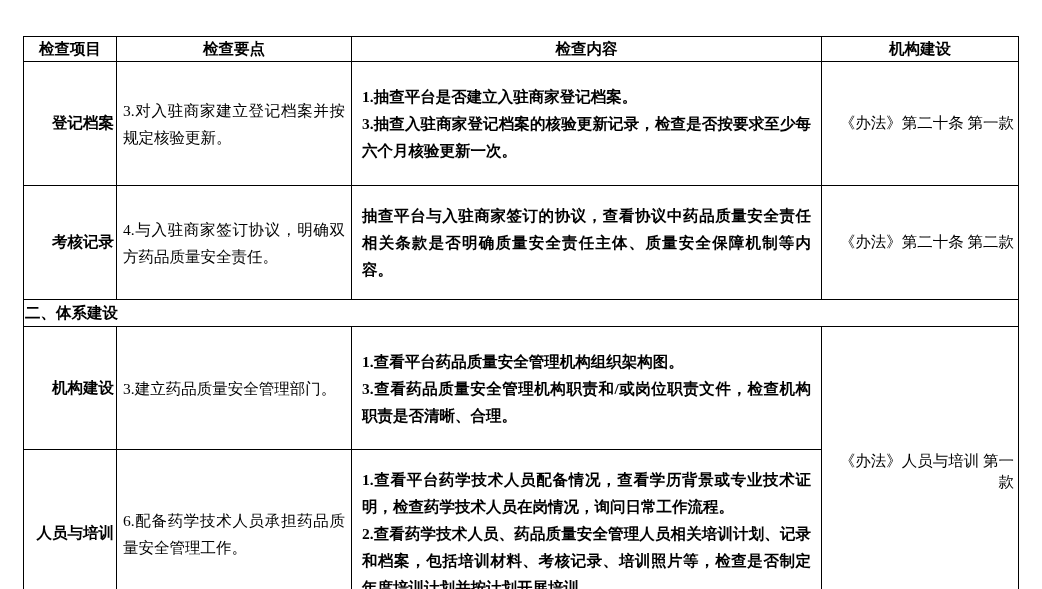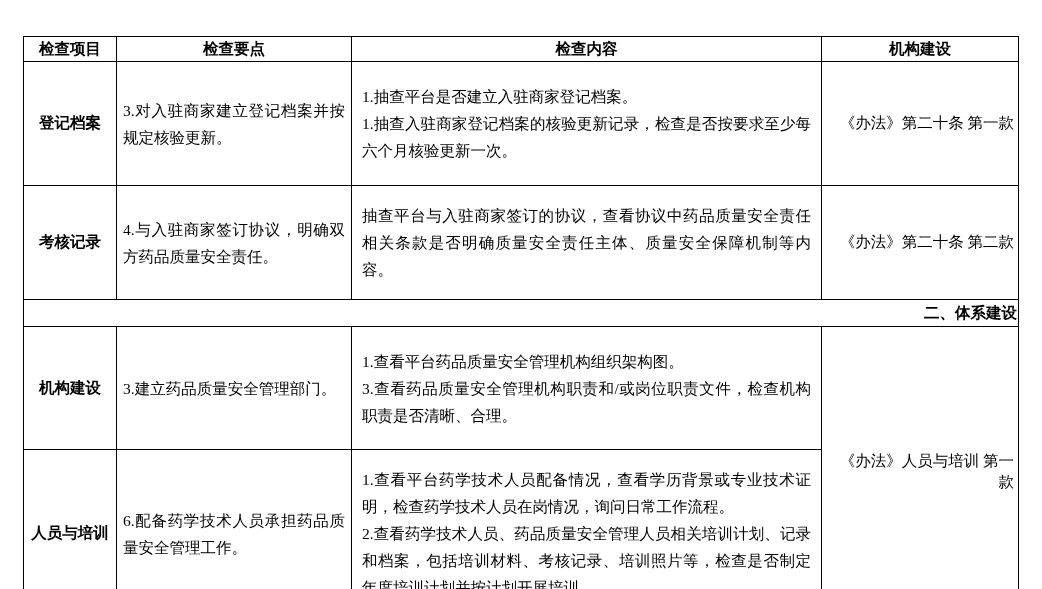--- a/index.html
+++ b/index.html
@@ -38,43 +38,44 @@
   tr.sec  { height: 27px; }
   tr.r3   { height: 123px; }
   tr.r4   { height: 145px; }
   th.hcell {
     font-weight: 700;
     text-align: center;
     font-family: "Liberation Sans", "DejaVu Sans", sans-serif;
     padding: 0 2px;
   }
   td.item {
-    text-align: center;
+    text-align: right;
     font-weight: 700;
     font-family: Liberation Serif, serif;
     padding: 0 2px;
   }
   td.point {
     padding: 0 6px;
     line-height: 27px;
     text-align: justify;
   }
   td.content {
     padding: 16px 10px;
     line-height: 27px;
+    font-weight: bold;
   }
   td.content .para {
     text-align: justify;
   }
   td.basis {
     text-align: right;
     padding: 0 4px;
   }
   td.section-cell {
-    text-align: right;
+    text-align: left;
     font-weight: 700;
     font-family: Liberation Sans, sans-serif;
   }
 </style>
 </head>
 <body>
 
 <div class="page">
   <table class="tbl">
     <colgroup>
@@ -90,21 +91,21 @@
       <th class="hcell">检查要点</th>
       <th class="hcell">检查内容</th>
       <th class="hcell">机构建设</th>
     </tr>
 
     <tr class="r1">
       <td class="item">登记档案</td>
       <td class="point">3.对入驻商家建立登记档案并按规定核验更新。</td>
       <td class="content">
         <div class="para">1.抽查平台是否建立入驻商家登记档案。</div>
-        <div class="para">1.抽查入驻商家登记档案的核验更新记录，检查是否按要求至少每六个月核验更新一次。</div>
+        <div class="para">3.抽查入驻商家登记档案的核验更新记录，检查是否按要求至少每六个月核验更新一次。</div>
       </td>
       <td class="basis">《办法》第二十条 第一款</td>
     </tr>
 
     <tr class="r2">
       <td class="item">考核记录</td>
       <td class="point">4.与入驻商家签订协议，明确双方药品质量安全责任。</td>
       <td class="content">
         <div class="para">抽查平台与入驻商家签订的协议，查看协议中药品质量安全责任相关条款是否明确质量安全责任主体、质量安全保障机制等内容。</div>
       </td>

